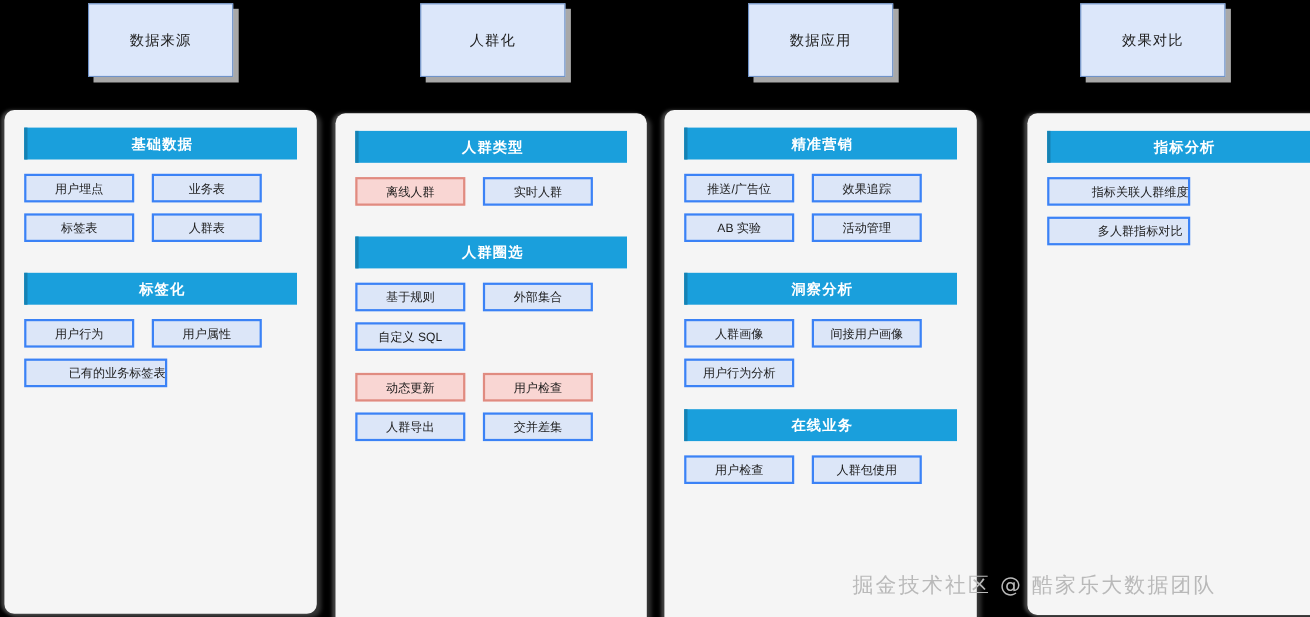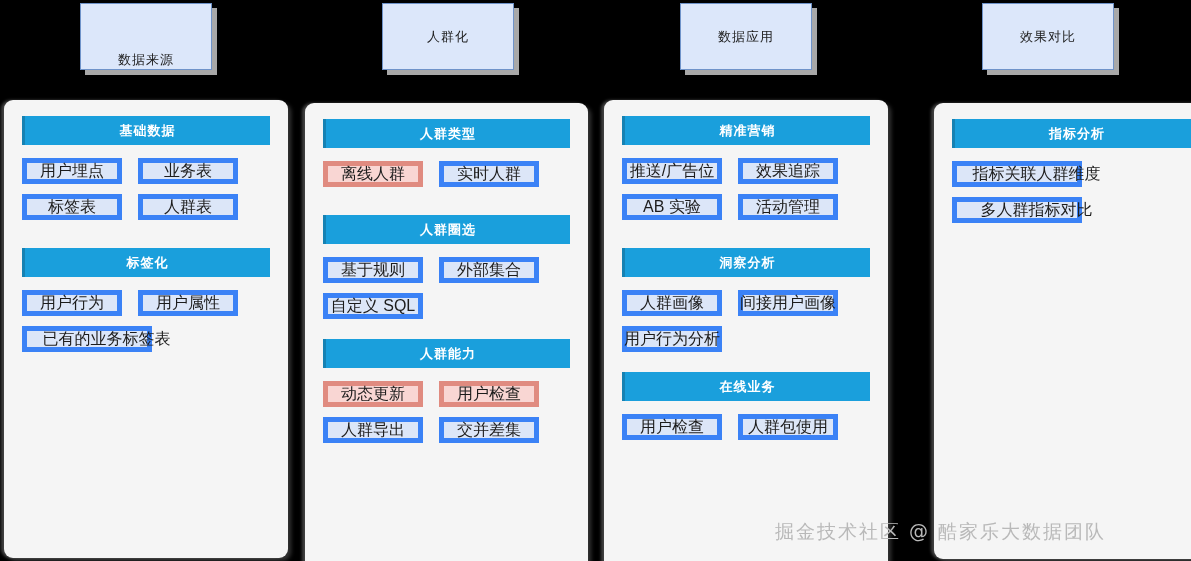--- a/index.html
+++ b/index.html
@@ -30,21 +30,21 @@
     background: #dce7fa;
     border: 1px solid #6f93c9;
     box-shadow: 5px 5px 0 0 #a8a8a8;
     display: flex;
     align-items: center;
     justify-content: center;
     font-size: 13px;
     color: #1c1c1c;
     letter-spacing: 1px;
   }
-  .stage-box.s0 { left: 80px; align-items: flex-end; }
+  .stage-box.s0 { left: 80px; }
   .stage-box.s1 { left: 382px; }
   .stage-box.s2 { left: 680px; }
   .stage-box.s3 { left: 982px; }
 
   
   .panel {
     position: absolute;
     background: #f5f5f5;
     border-radius: 9px;
     box-shadow: -3px 0 3px rgba(120,120,120,.55),
@@ -79,24 +79,24 @@
     flex-wrap: wrap;
     gap: 10px 16px;
   }
   .item {
     width: 100px;
     height: 26px;
     box-sizing: border-box;
     display: flex;
     align-items: center;
     justify-content: center;
-    font-size: 16px;
+    font-size: 11px;
     color: #1c1c1c;
     background: #dce6f8;
-    border: 5px solid #3b82f6;
+    border: 2px solid #3b82f6;
     white-space: nowrap;
   }
   .item.wide { width: 130px; padding-left: 39px; }
   .item.pink {
     background: #f9d6d3;
     border-color: #e08b80;
     text-align: right;
   }
 
   .gap-lg { height: 22px; }
@@ -165,21 +165,20 @@
   <div class="group">
     <div class="group-title">人群圈选</div>
     <div class="items">
       <div class="item">基于规则</div>
       <div class="item">外部集合</div>
       <div class="item">自定义 SQL</div>
     </div>
   </div>
   <div class="gap-md"></div>
   <div class="group">
-    <div class="group-title">人群能力</div>
     <div class="items">
       <div class="item pink">动态更新</div>
       <div class="item pink">用户检查</div>
       <div class="item">人群导出</div>
       <div class="item">交并差集</div>
     </div>
   </div>
 </div>
 
 <div class="panel c2">

